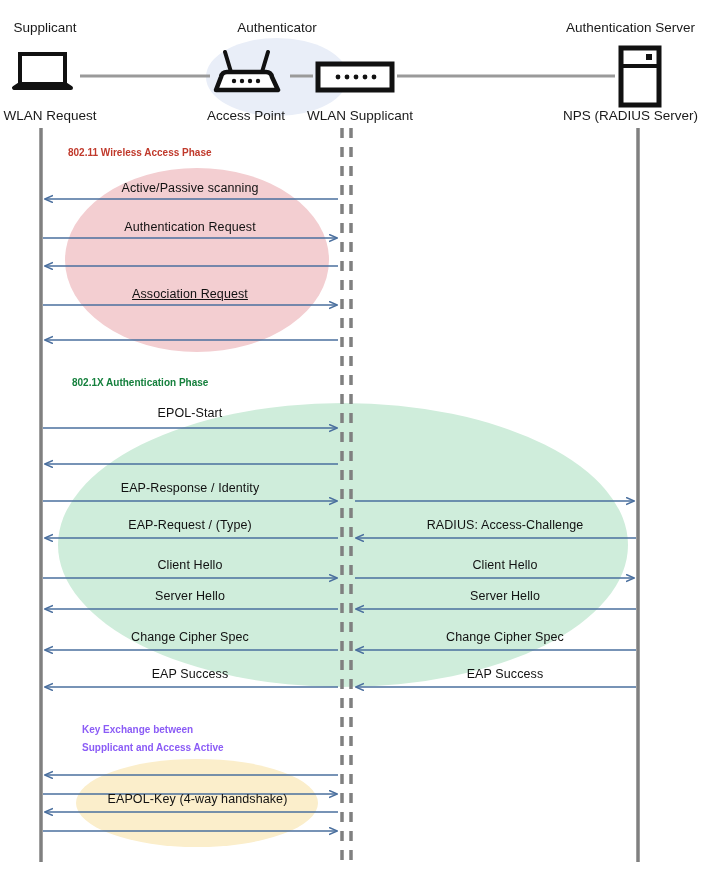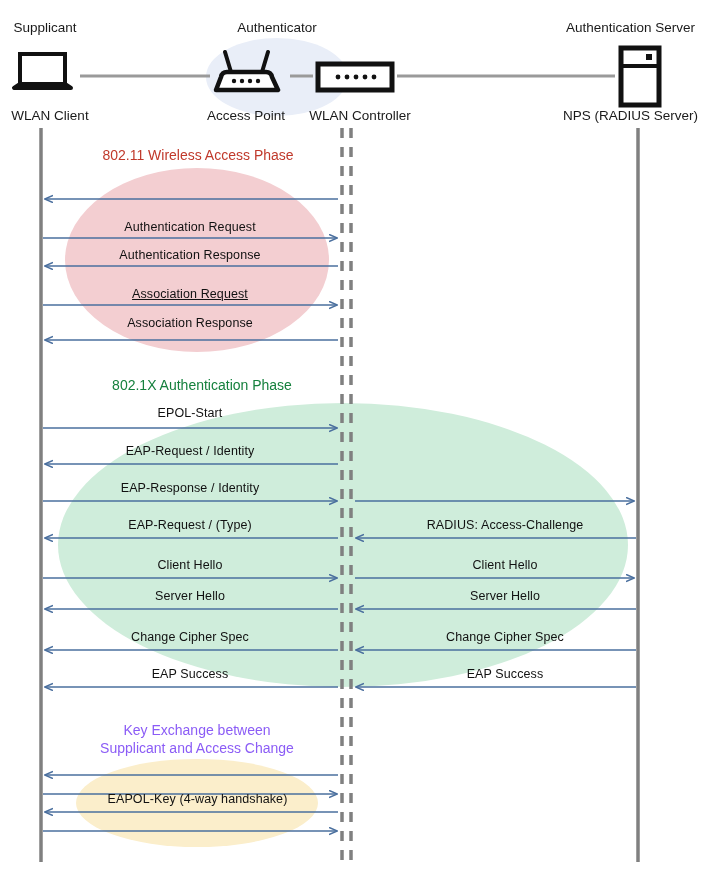--- a/index.html
+++ b/index.html
@@ -15,22 +15,22 @@
   }
   .node-label{
     position:absolute;font-size:13.5px;color:#1a1a1a;white-space:nowrap;
     text-align:center;
   }
   .msg-label{
     position:absolute;font-size:12.5px;color:#111111;white-space:nowrap;
     text-align:center;letter-spacing:.1px;
   }
   .phase-label{
-    position:absolute;font-size:14px;white-space:nowrap;text-align:center;
-    font-weight:400;
+    position:absolute;font-size:10px;white-space:nowrap;text-align:left;
+    font-weight:700;
   }
   .phase-label.two-line{white-space:normal;line-height:18px;}
 </style>
 </head>
 <body>
 
 <div id="diagram">
 
   <svg id="canvas" width="713" height="875" viewBox="0 0 713 875" style="position:absolute;left:0;top:0;">
 
@@ -112,41 +112,39 @@
     <line x1="338" y1="775" x2="45" y2="775" stroke="#4a6f9e" stroke-width="1.7" marker-end="url(#ah-l)"></line>
     <line x1="43" y1="794" x2="337" y2="794" stroke="#4a6f9e" stroke-width="1.7" marker-end="url(#ah-r)"></line>
     <line x1="338" y1="812" x2="45" y2="812" stroke="#4a6f9e" stroke-width="1.7" marker-end="url(#ah-l)"></line>
     <line x1="43" y1="831" x2="337" y2="831" stroke="#4a6f9e" stroke-width="1.7" marker-end="url(#ah-r)"></line>
   </svg>
 
   <div class="hdr-label" style="left:0px;top:20px;width:90px;">Supplicant</div>
   <div class="hdr-label" style="left:212px;top:20px;width:130px;">Authenticator</div>
   <div class="hdr-label" style="left:548px;top:20px;width:165px;">Authentication Server</div>
 
-  <div class="node-label" style="left:0px;top:108px;width:100px;">WLAN Client</div>
+  <div class="node-label" style="left:0px;top:108px;width:100px;">WLAN Request</div>
   <div class="node-label" style="left:196px;top:108px;width:100px;">Access Point</div>
-  <div class="node-label" style="left:300px;top:108px;width:120px;">WLAN Controller</div>
+  <div class="node-label" style="left:300px;top:108px;width:120px;">WLAN Supplicant</div>
   <div class="node-label" style="left:548px;top:108px;width:165px;">NPS (RADIUS Server)</div>
 
   <div class="phase-label" style="left:68px;top:147px;width:260px;color:#c0392b;">802.11 Wireless Access Phase</div>
 
   <div class="phase-label" style="left:72px;top:377px;width:260px;color:#15803d;">802.1X Authentication Phase</div>
 
   <div class="phase-label two-line" style="left:82px;top:721px;width:230px;color:#8b5cf6;">
     <span>Key Exchange between</span><br>
-    <span>Supplicant and Access Change</span>
+    <span>Supplicant and Access Active</span>
   </div>
 
+  <div class="msg-label" style="left:75px;top:181px;width:230px;">Active/Passive scanning</div>
   <div class="msg-label" style="left:75px;top:220px;width:230px;">Authentication Request</div>
-  <div class="msg-label" style="left:75px;top:248px;width:230px;">Authentication Response</div>
   <div class="msg-label" style="left:75px;top:287px;width:230px;text-decoration:underline;">Association Request</div>
-  <div class="msg-label" style="left:75px;top:316px;width:230px;">Association Response</div>
 
   <div class="msg-label" style="left:75px;top:406px;width:230px;">EPOL-Start</div>
-  <div class="msg-label" style="left:75px;top:444px;width:230px;">EAP-Request / Identity</div>
   <div class="msg-label" style="left:75px;top:481px;width:230px;">EAP-Response / Identity</div>
   <div class="msg-label" style="left:75px;top:518px;width:230px;">EAP-Request / (Type)</div>
   <div class="msg-label" style="left:75px;top:558px;width:230px;">Client Hello</div>
   <div class="msg-label" style="left:75px;top:589px;width:230px;">Server Hello</div>
   <div class="msg-label" style="left:75px;top:630px;width:230px;">Change Cipher Spec</div>
   <div class="msg-label" style="left:75px;top:667px;width:230px;">EAP Success</div>
 
   <div class="msg-label" style="left:380px;top:518px;width:250px;">RADIUS: Access-Challenge</div>
   <div class="msg-label" style="left:380px;top:558px;width:250px;">Client Hello</div>
   <div class="msg-label" style="left:380px;top:589px;width:250px;">Server Hello</div>

